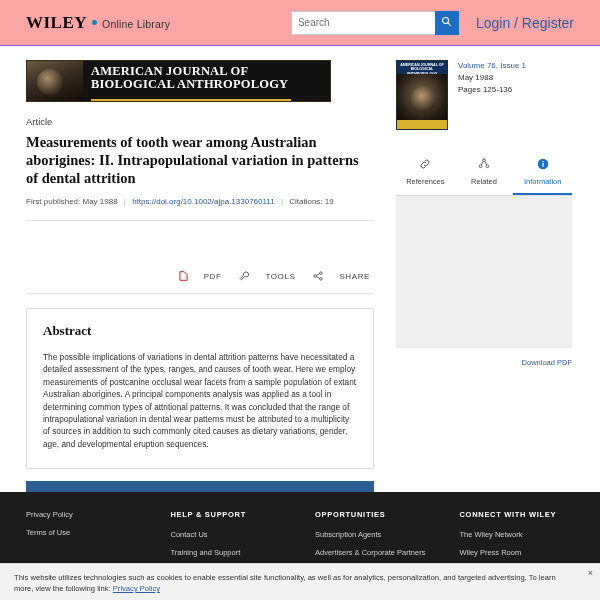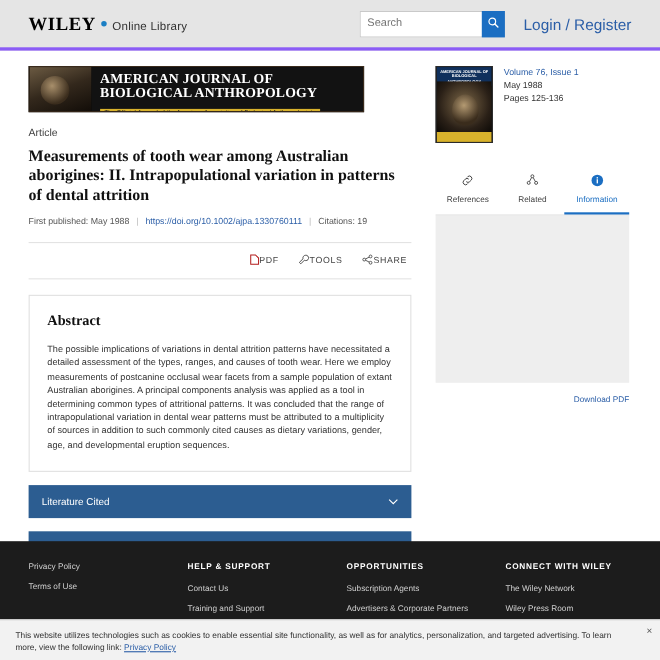--- a/index.html
+++ b/index.html
@@ -8,25 +8,25 @@
     font-family: "Liberation Sans", sans-serif;
     background: #ffffff;
     color: #222;
     overflow: hidden;
   }
   .page { position: relative; width: 600px; height: 600px; background: #fff; }
 
   
   .header {
     height: 46px;
-    border-bottom: 3px solid #8b5cf6;
+    border-bottom: 1px solid #8b5cf6;
     display: flex;
     align-items: center;
     padding: 0 26px;
-    background: #e5e5e5;
+    background: #fca5a5;
   }
   .brand { display: flex; align-items: baseline; gap: 5px; }
   .brand-wiley {
     font-family: "Liberation Serif", serif;
     font-weight: bold;
     font-size: 17px;
     letter-spacing: 0.5px;
     color: #000;
   }
   .brand-dot { width: 5px; height: 5px; border-radius: 50%; background: #1b7fc4; display:inline-block; position: relative; top: -3px;}
@@ -38,21 +38,21 @@
   .search-wrap {
     margin-left: auto;
     display: flex;
     align-items: center;
   }
   .search-box {
     display: flex;
     align-items: center;
     border: 1px solid #c9c9c9;
     height: 24px;
-    width: 132px;
+    width: 168px;
     background: #fff;
   }
   .search-box input {
     border: 0;
     outline: 0;
     height: 22px;
     width: 110px;
     font-size: 10px;
     padding: 0 6px;
     color: #555;
@@ -157,23 +157,24 @@
 
   
   .toolbar {
     display: flex;
     justify-content: flex-end;
     gap: 18px;
     padding: 10px 4px 12px 0;
     border-bottom: 1px solid #e3e3e3;
   }
   .tool {
-    display: flex; align-items: center; gap: 0;
+    display: flex; align-items: center; gap: 16px;
     font-size: 8px; color: #444; letter-spacing: 0.6px;
     cursor: pointer;
+    margin-top: 40px;
   }
   .tool svg { display:block; }
 
   
   .abstract-box {
     border: 1px solid #e0e0e0;
     padding: 14px 16px 18px 16px;
     margin-top: 14px;
   }
   .abstract-title {

